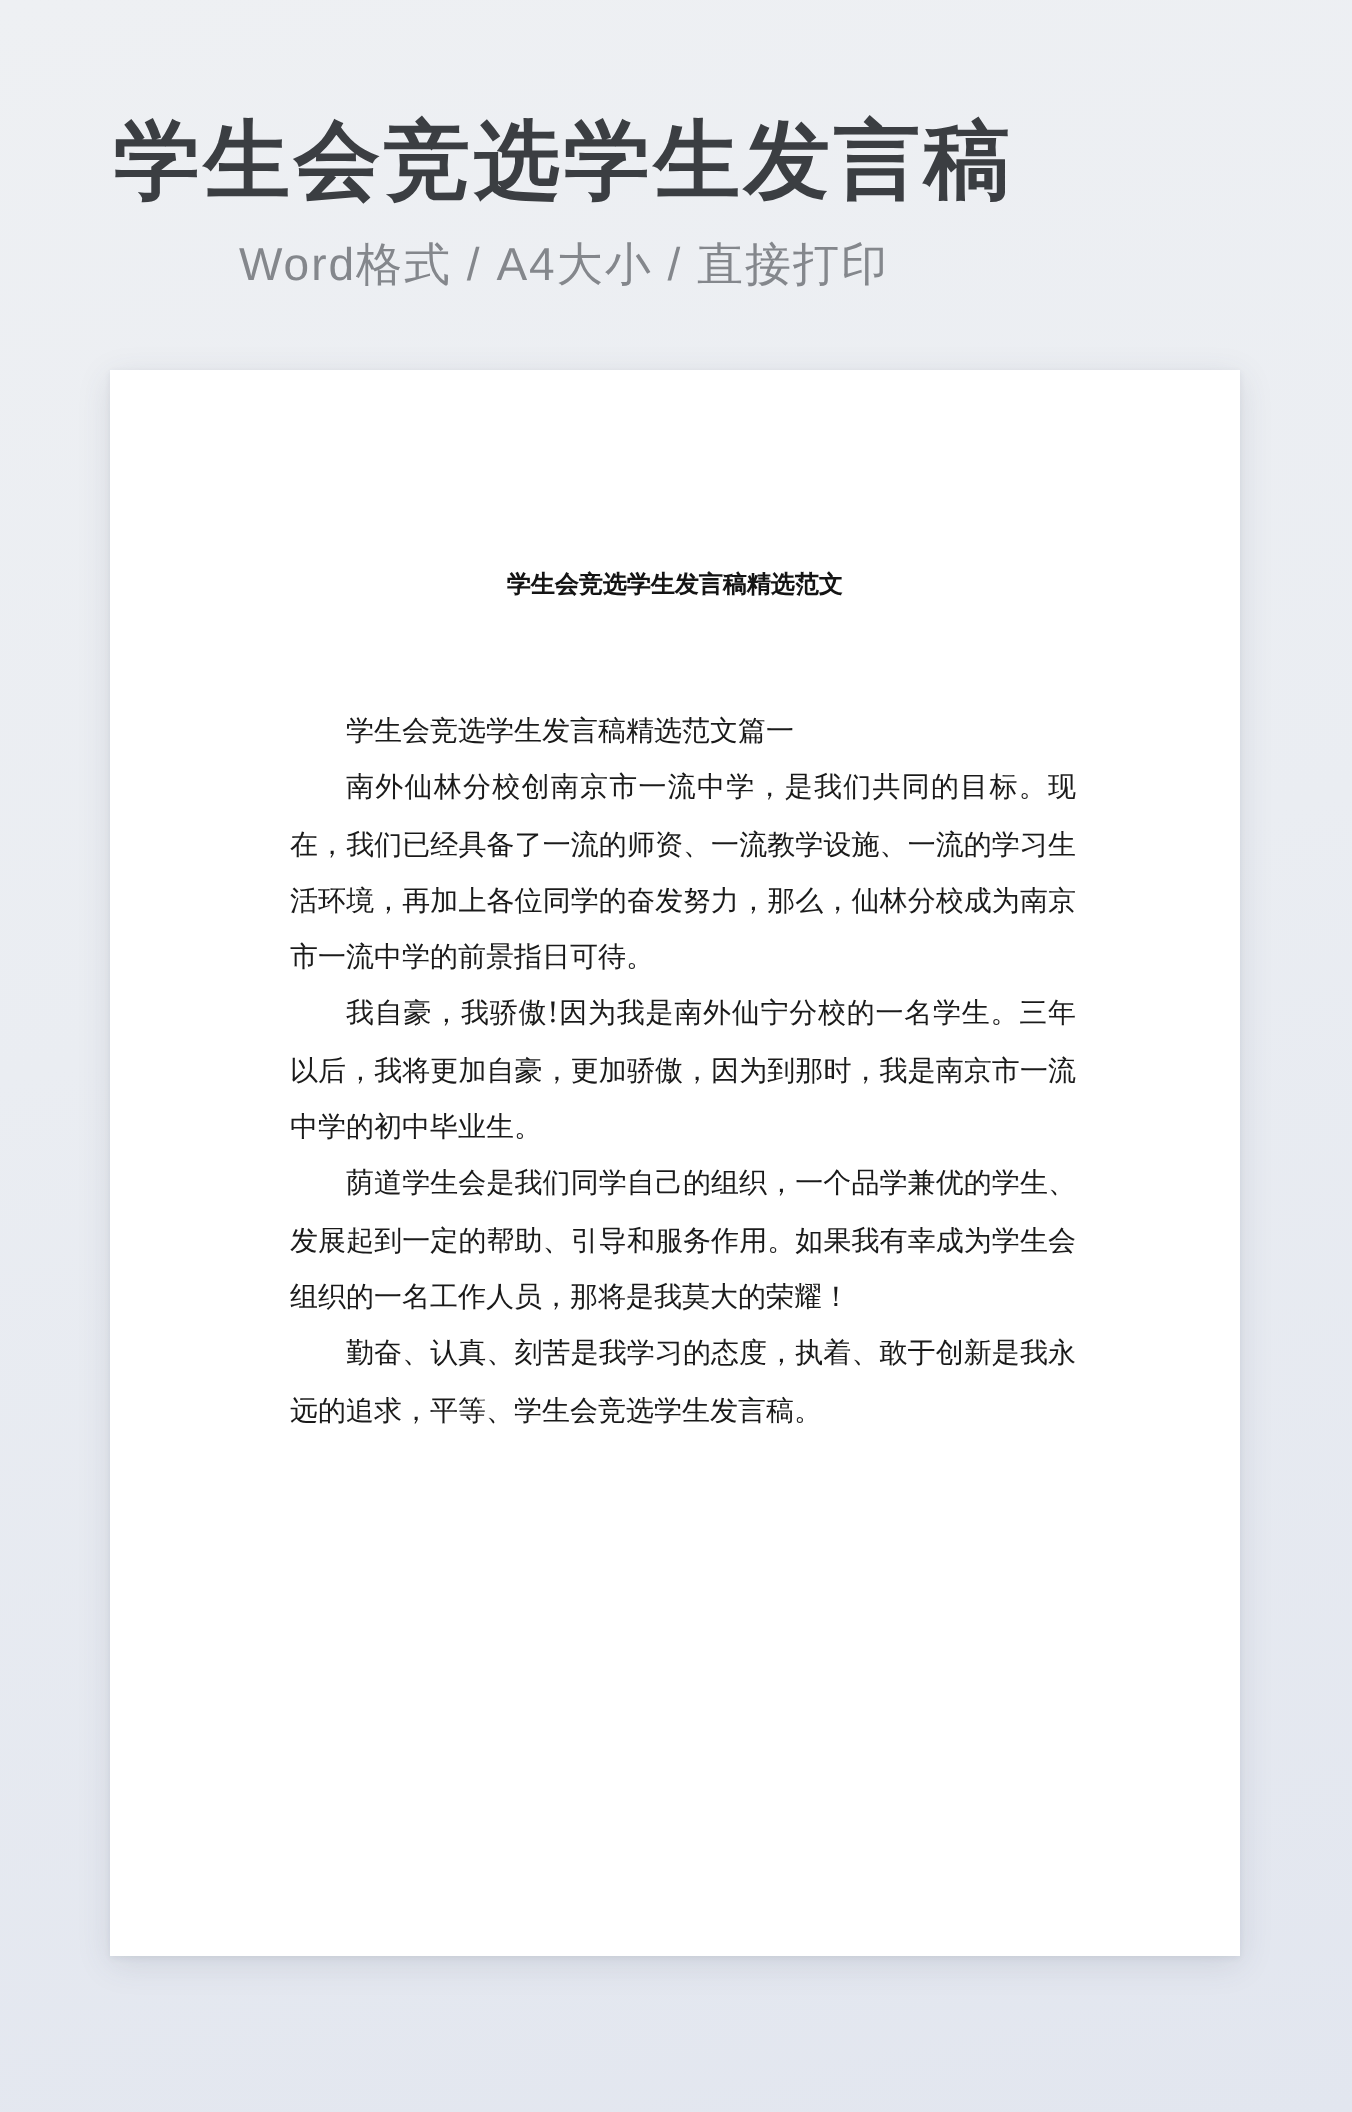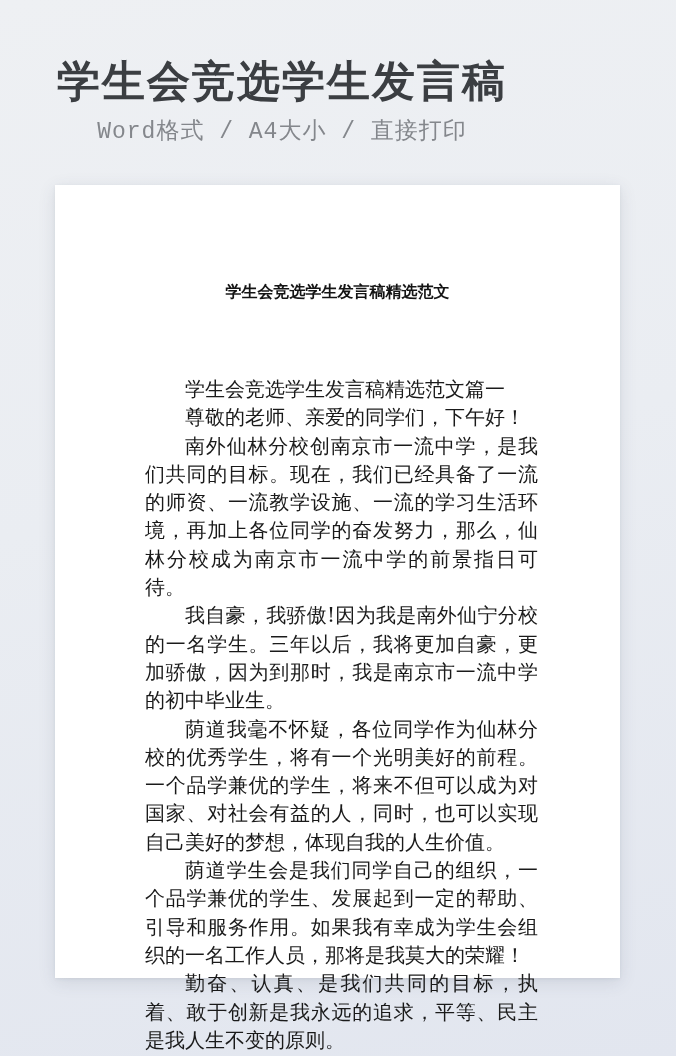--- a/index.html
+++ b/index.html
@@ -27,45 +27,44 @@
     color: #3b3e42;
     letter-spacing: 2px;
   }
   .header-subtitle {
     margin: 12px 0 0 0;
     font-size: 23px;
     line-height: 28px;
     font-weight: 400;
     color: #84878c;
     letter-spacing: 1px;
-    font-family: Liberation Mono, monospace;
   }
   .paper {
     position: absolute;
     left: 55px;
     top: 185px;
     width: 565px;
     height: 793px;
     background: #ffffff;
     box-shadow: 0 4px 16px rgba(60, 72, 95, 0.13), 0 1px 3px rgba(60, 72, 95, 0.08);
   }
   .doc-title {
     margin: 0;
     padding-top: 96px;
     text-align: center;
     font-family: "Liberation Sans", sans-serif;
-    font-size: 16px;
+    font-size: 12px;
     line-height: 22px;
     font-weight: 700;
     color: #141414;
   }
   .doc-body {
-    margin: 72px 82px 0 90px;
+    margin: 49px 82px 0 90px;
     font-family: "DejaVu Serif", "Liberation Serif", serif;
-    font-size: 20px;
+    font-size: 14px;
     line-height: 28.3px;
     color: #1a1a1a;
     text-align: justify;
   }
   .doc-body p {
     margin: 0;
     padding: 0;
     text-indent: 2em;
   }
 </style>
@@ -74,20 +73,18 @@
 
 <div class="header">
   <h1 class="header-title">学生会竞选学生发言稿</h1>
   <p class="header-subtitle">Word格式 / A4大小 / 直接打印</p>
 </div>
 
 <div class="paper">
   <h2 class="doc-title">学生会竞选学生发言稿精选范文</h2>
   <div class="doc-body">
       <p>学生会竞选学生发言稿精选范文篇一</p>
-      <p>尊敬的老师、亲爱的同学们，下午好！</p>
       <p>南外仙林分校创南京市一流中学，是我们共同的目标。现在，我们已经具备了一流的师资、一流教学设施、一流的学习生活环境，再加上各位同学的奋发努力，那么，仙林分校成为南京市一流中学的前景指日可待。</p>
       <p>我自豪，我骄傲!因为我是南外仙宁分校的一名学生。三年以后，我将更加自豪，更加骄傲，因为到那时，我是南京市一流中学的初中毕业生。</p>
-      <p>荫道我毫不怀疑，各位同学作为仙林分校的优秀学生，将有一个光明美好的前程。一个品学兼优的学生，将来不但可以成为对国家、对社会有益的人，同时，也可以实现自己美好的梦想，体现自我的人生价值。</p>
       <p>荫道学生会是我们同学自己的组织，一个品学兼优的学生、发展起到一定的帮助、引导和服务作用。如果我有幸成为学生会组织的一名工作人员，那将是我莫大的荣耀！</p>
-      <p>勤奋、认真、是我们共同的目标，执着、敢于创新是我永远的追求，平等、民主是我人生不变的原则。</p>
+      <p>勤奋、认真、刻苦是我学习的态度，执着、敢于创新是我永远的追求，平等、学生会竞选学生发言稿。</p>
     </div>
 </div>
 
 </body></html>

